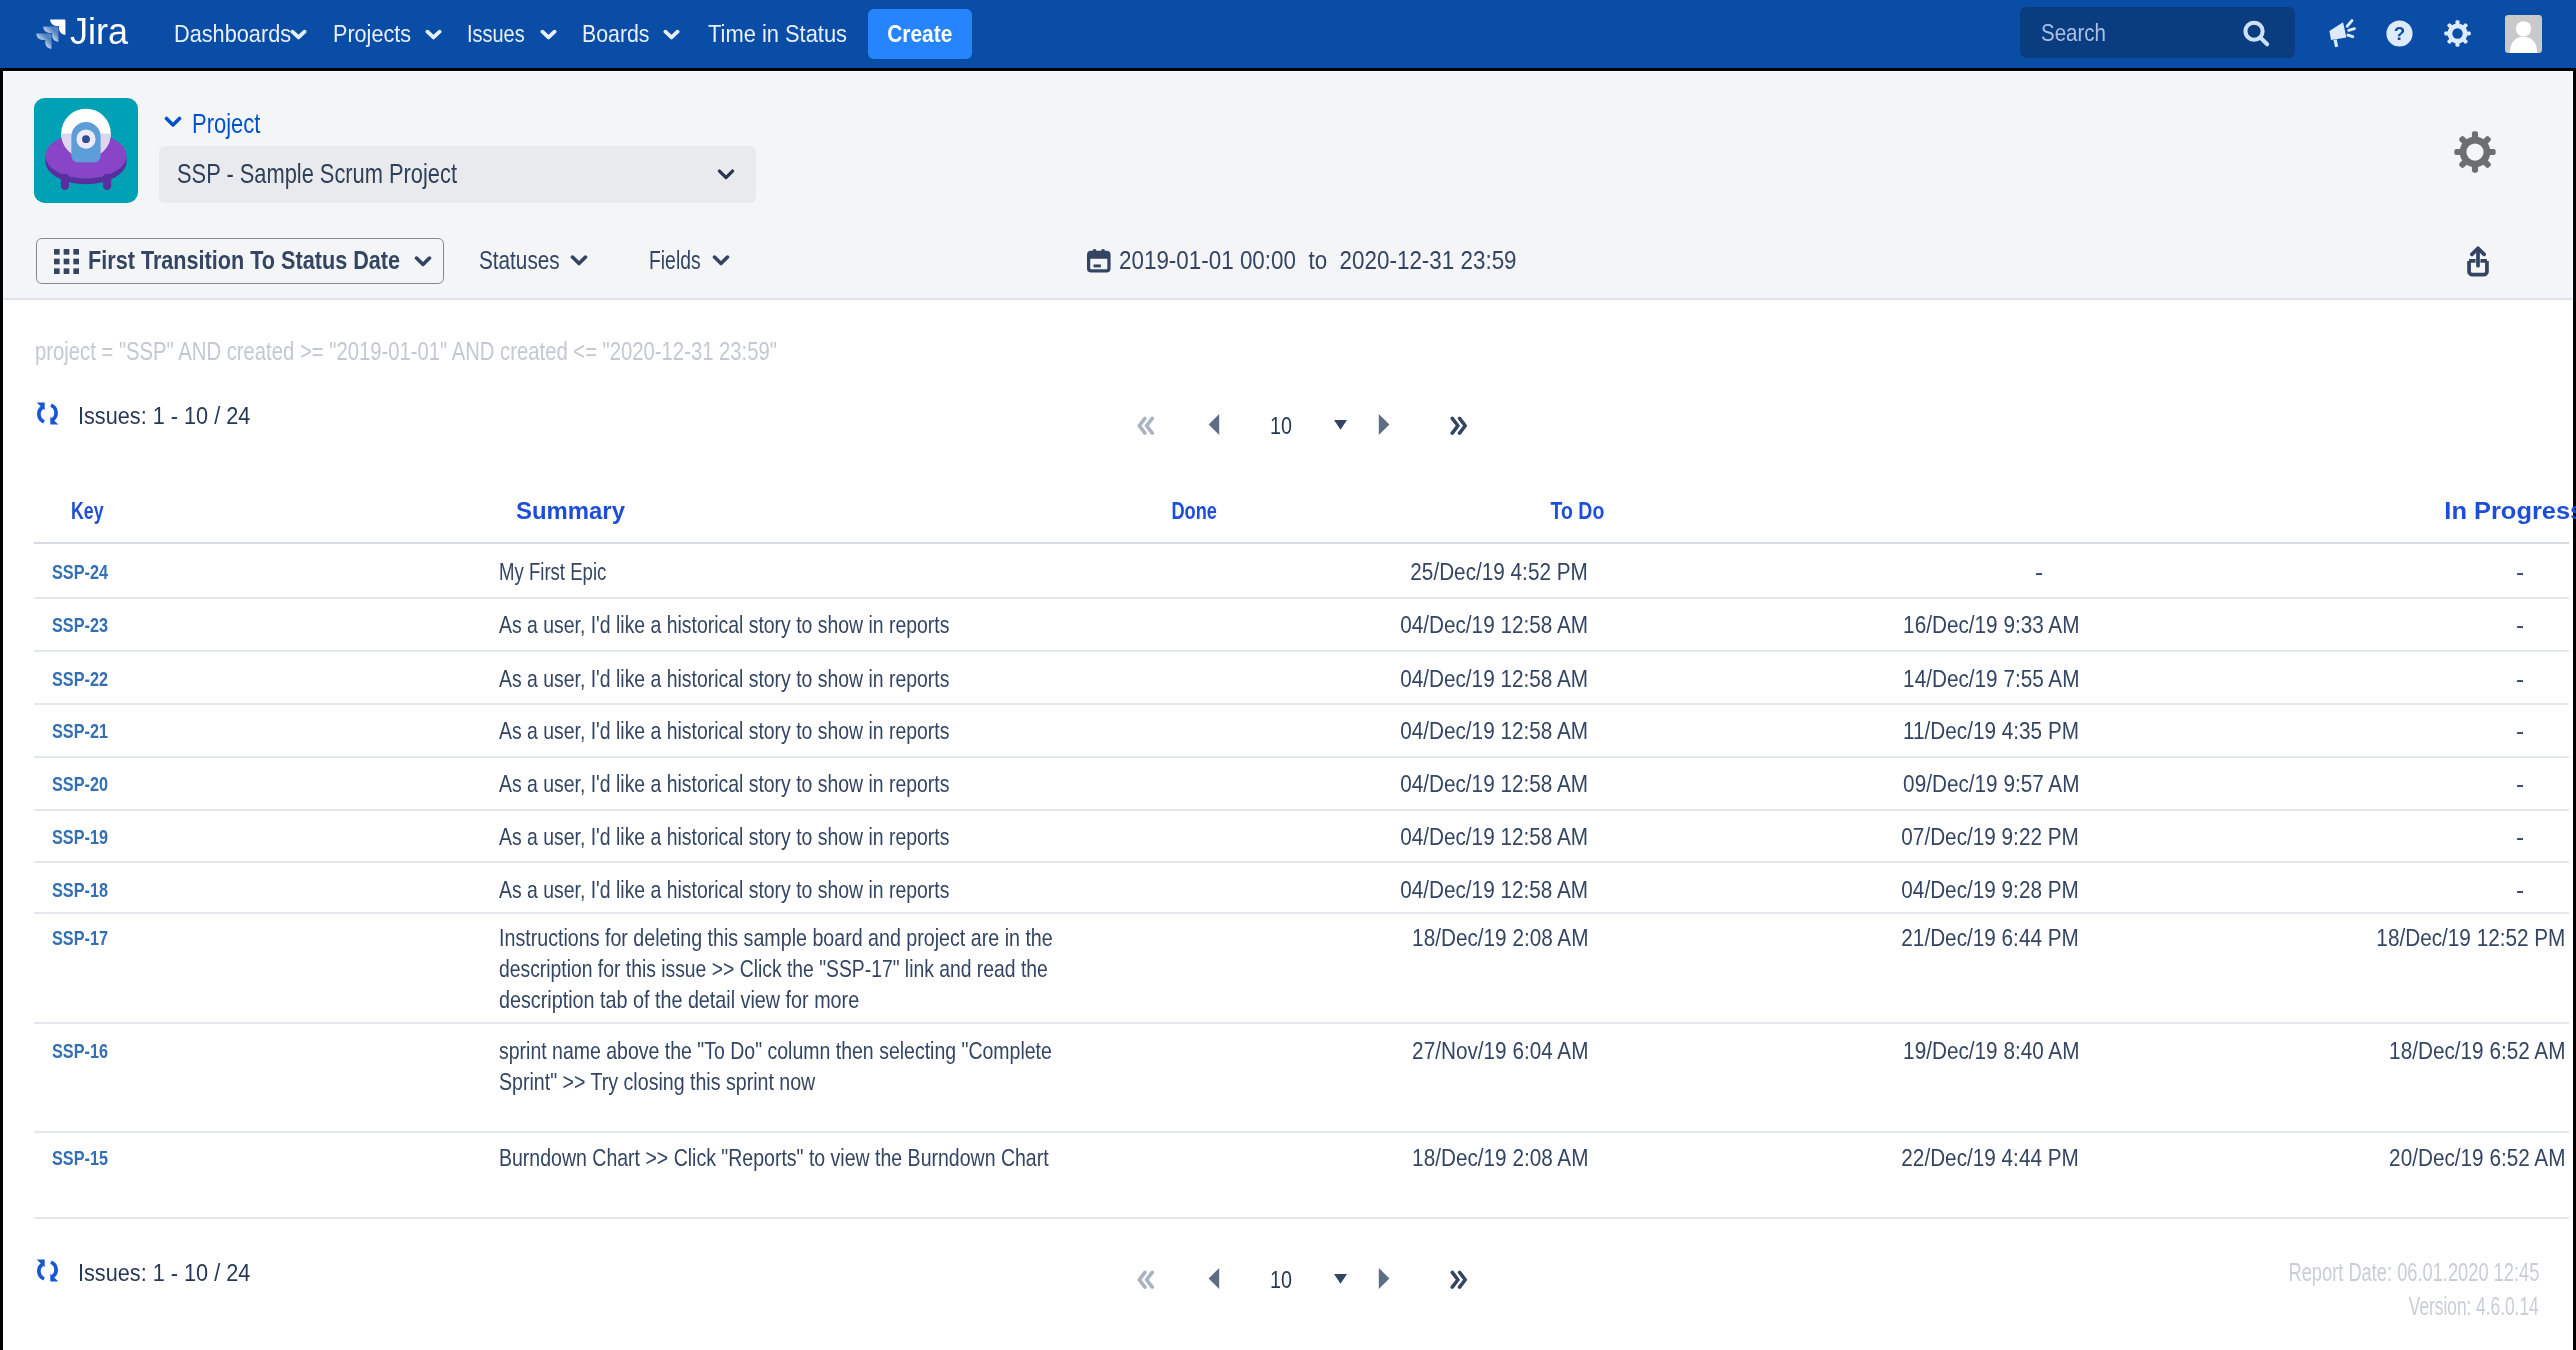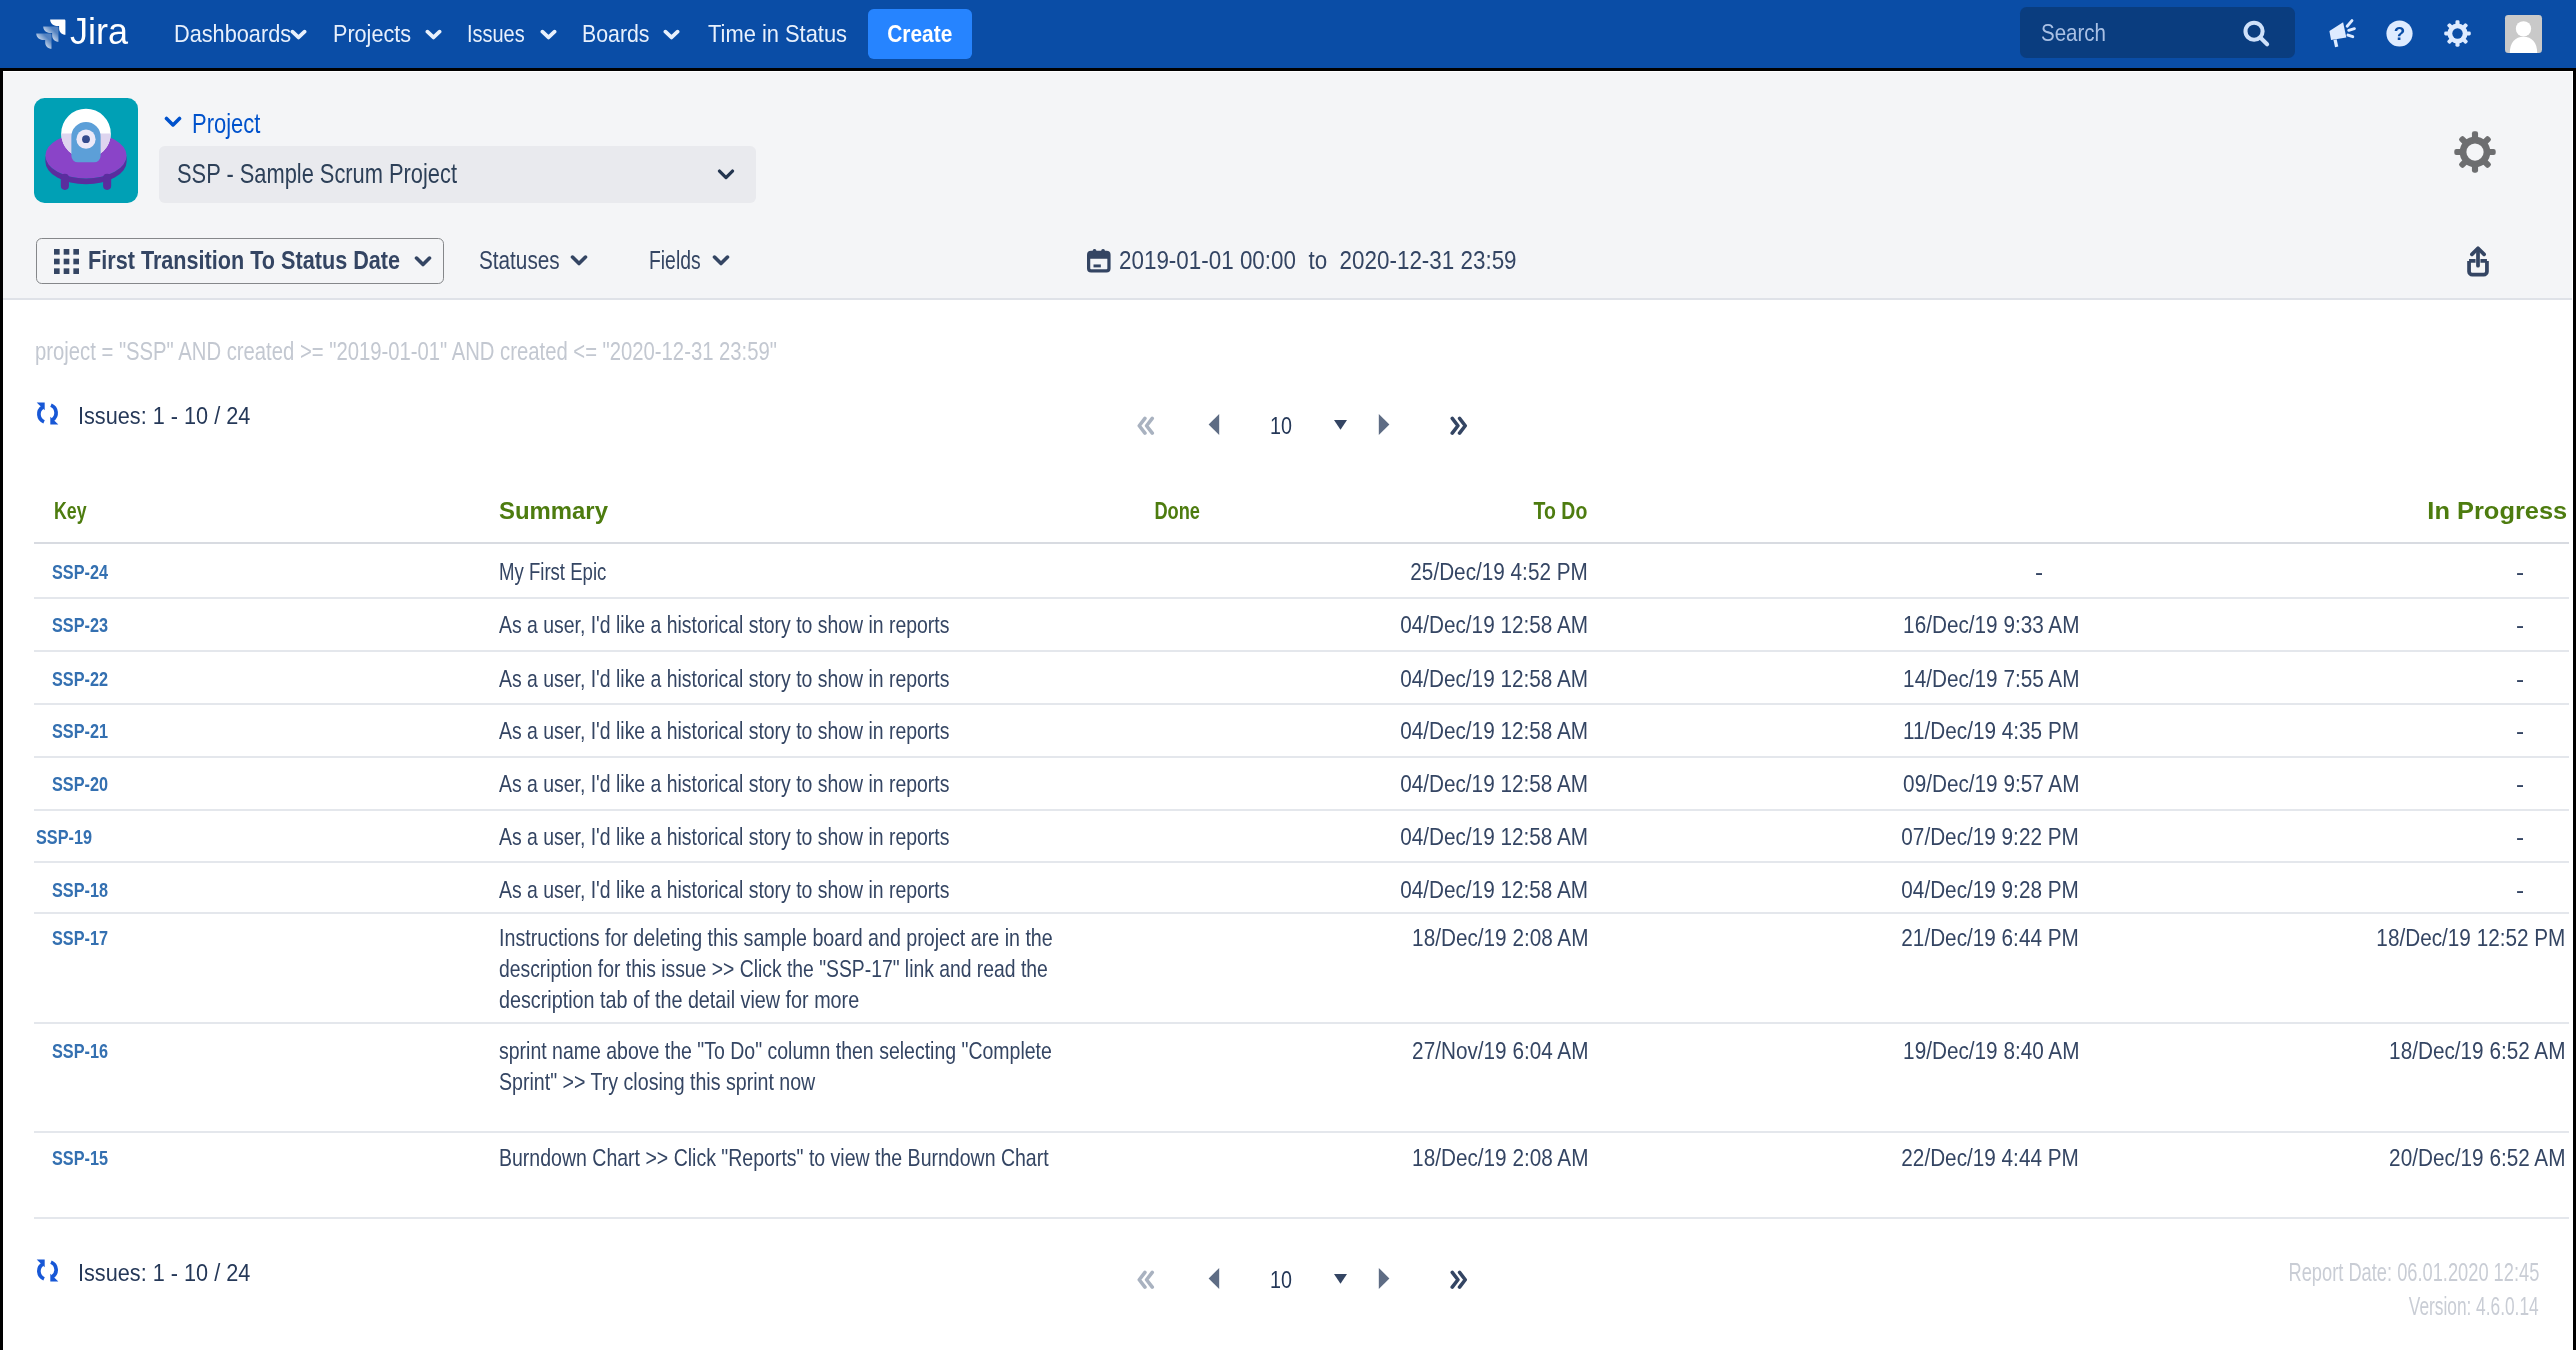--- a/index.html
+++ b/index.html
@@ -17,21 +17,21 @@
   #ghead { position:absolute; left:3.3px; top:72px; width:2569px; height:228px; background:#f4f5f7; border-bottom:2.4px solid #dfe2e8; }
   #projlabel { position:absolute; left:192px; top:108px; font-size:28px; color:#0052cc; }
   #projselect { position:absolute; left:159px; top:146px; width:597px; height:57px; background:#e9eaee; border-radius:5.7px; }
   #projselect .t { position:absolute; left:18px; top:12.2px; font-size:28px; color:#2d4058; }
   #fbtn { position:absolute; left:36px; top:238px; width:408px; height:46px; border:1.6px solid #85878a; border-radius:5.7px; }
   #fbtn .t { position:absolute; left:51px; top:6.5px; font-size:25px; font-weight:bold; color:#344563; }
   .flabel { position:absolute; top:246px; font-size:25px; color:#344563; }
   #dates { position:absolute; left:1119px; top:246px; font-size:25px; color:#344563; }
   #jql { position:absolute; left:35px; top:337px; font-size:25px; color:#c3c8d1; }
   .issuesrow { position:absolute; left:78px; font-size:24.4px; color:#253858; line-height:31px; }
-  .hdr { position:absolute; font-size:24.4px; font-weight:bold; color:#4d7c0f; line-height:31px; }
+  .hdr { position:absolute; font-size:24.4px; font-weight:bold; color:#1d4ed8; line-height:31px;margin-left:17px; }
   .key { position:absolute; font-size:21px; font-weight:bold; color:#3470b1; line-height:31px; }
   .rline { position:absolute; left:34px; width:2535px; height:0; border-top:2.4px solid #e4e7ec; }
   .sum { position:absolute; left:499px; font-size:24.4px; color:#344563; line-height:31px; }
   .dater { position:absolute; font-size:24.4px; color:#344563; text-align:right; line-height:31px; }
   .ftr { position:absolute; font-size:25px; color:#c9cdd5; text-align:right; }
 </style>
 </head>
 <body>
 <div id="nav">
   <svg class="abs" style="left:33px;top:16.3px" width="33" height="35" viewBox="0 0 128 138">
@@ -260,21 +260,21 @@
 <div class="dater" style="left:1139px;top:715px;width:1385px;"><span class="fxr" style="transform:scaleX(1.0);">-</span></div>
 <div class="rline" style="top:756px;"></div>
 <div class="key" style="left:52px;top:768px;"><span class="fx" style="transform:scaleX(0.7738);">SSP-20</span></div>
 <div class="sum" style="top:768px;">
     <div style="height:31px;"><span class="fx" style="transform:scaleX(0.7959);">As a user, I'd like a historical story to show in reports</span></div>
   </div>
 <div class="dater" style="left:1139px;top:768px;width:449px;"><span class="fxr" style="transform:scaleX(0.85);">04/Dec/19 12:58 AM</span></div>
 <div class="dater" style="left:1139px;top:768px;width:940px;"><span class="fxr" style="transform:scaleX(0.85);">09/Dec/19 9:57 AM</span></div>
 <div class="dater" style="left:1139px;top:768px;width:1385px;"><span class="fxr" style="transform:scaleX(1.0);">-</span></div>
 <div class="rline" style="top:809px;"></div>
-<div class="key" style="left:36px;top:821px;"><span class="fx" style="transform:scaleX(0.7738);">SSP-19</span></div>
+<div class="key" style="left:52px;top:821px;"><span class="fx" style="transform:scaleX(0.7738);">SSP-19</span></div>
 <div class="sum" style="top:821px;">
     <div style="height:31px;"><span class="fx" style="transform:scaleX(0.7959);">As a user, I'd like a historical story to show in reports</span></div>
   </div>
 <div class="dater" style="left:1139px;top:821px;width:449px;"><span class="fxr" style="transform:scaleX(0.85);">04/Dec/19 12:58 AM</span></div>
 <div class="dater" style="left:1139px;top:821px;width:940px;"><span class="fxr" style="transform:scaleX(0.85);">07/Dec/19 9:22 PM</span></div>
 <div class="dater" style="left:1139px;top:821px;width:1385px;"><span class="fxr" style="transform:scaleX(1.0);">-</span></div>
 <div class="rline" style="top:861px;"></div>
 <div class="key" style="left:52px;top:874px;"><span class="fx" style="transform:scaleX(0.7738);">SSP-18</span></div>
 <div class="sum" style="top:874px;">
     <div style="height:31px;"><span class="fx" style="transform:scaleX(0.7959);">As a user, I'd like a historical story to show in reports</span></div>

